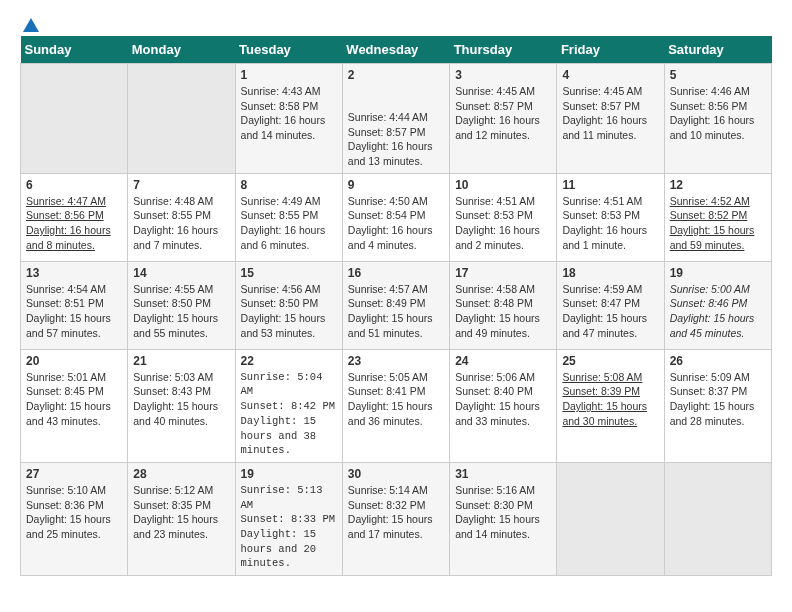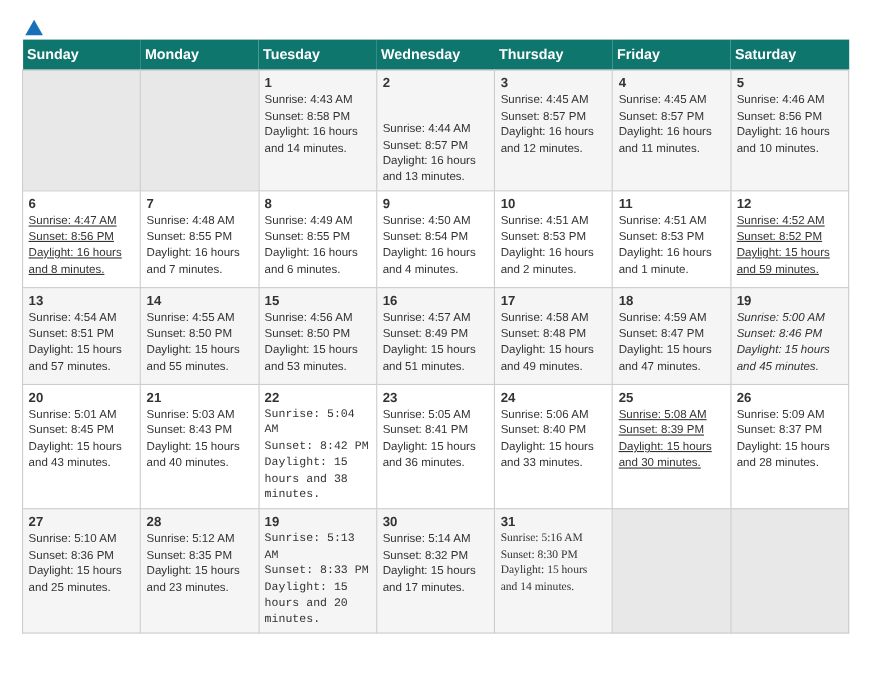--- a/index.html
+++ b/index.html
@@ -304,21 +304,21 @@
 Daylight: 15 hours and 20 minutes.</div>
         </td>
         <td>
           <span class="day-num">30</span>
           <div class="day-info" style="white-space: pre-line;">Sunrise: 5:14 AM
 Sunset: 8:32 PM
 Daylight: 15 hours and 17 minutes.</div>
         </td>
         <td>
           <span class="day-num">31</span>
-          <div class="day-info" style="white-space: pre-line; font-family: Liberation Serif, serif;">Sunrise: 5:16 AM
+          <div class="day-info" style="white-space: pre-line;">Sunrise: 5:16 AM
 Sunset: 8:30 PM
 Daylight: 15 hours and 14 minutes.</div>
         </td>
         <td class="empty"></td>
         <td class="empty"></td>
       </tr>
     </tbody>
 </table>
 
 </body></html>

